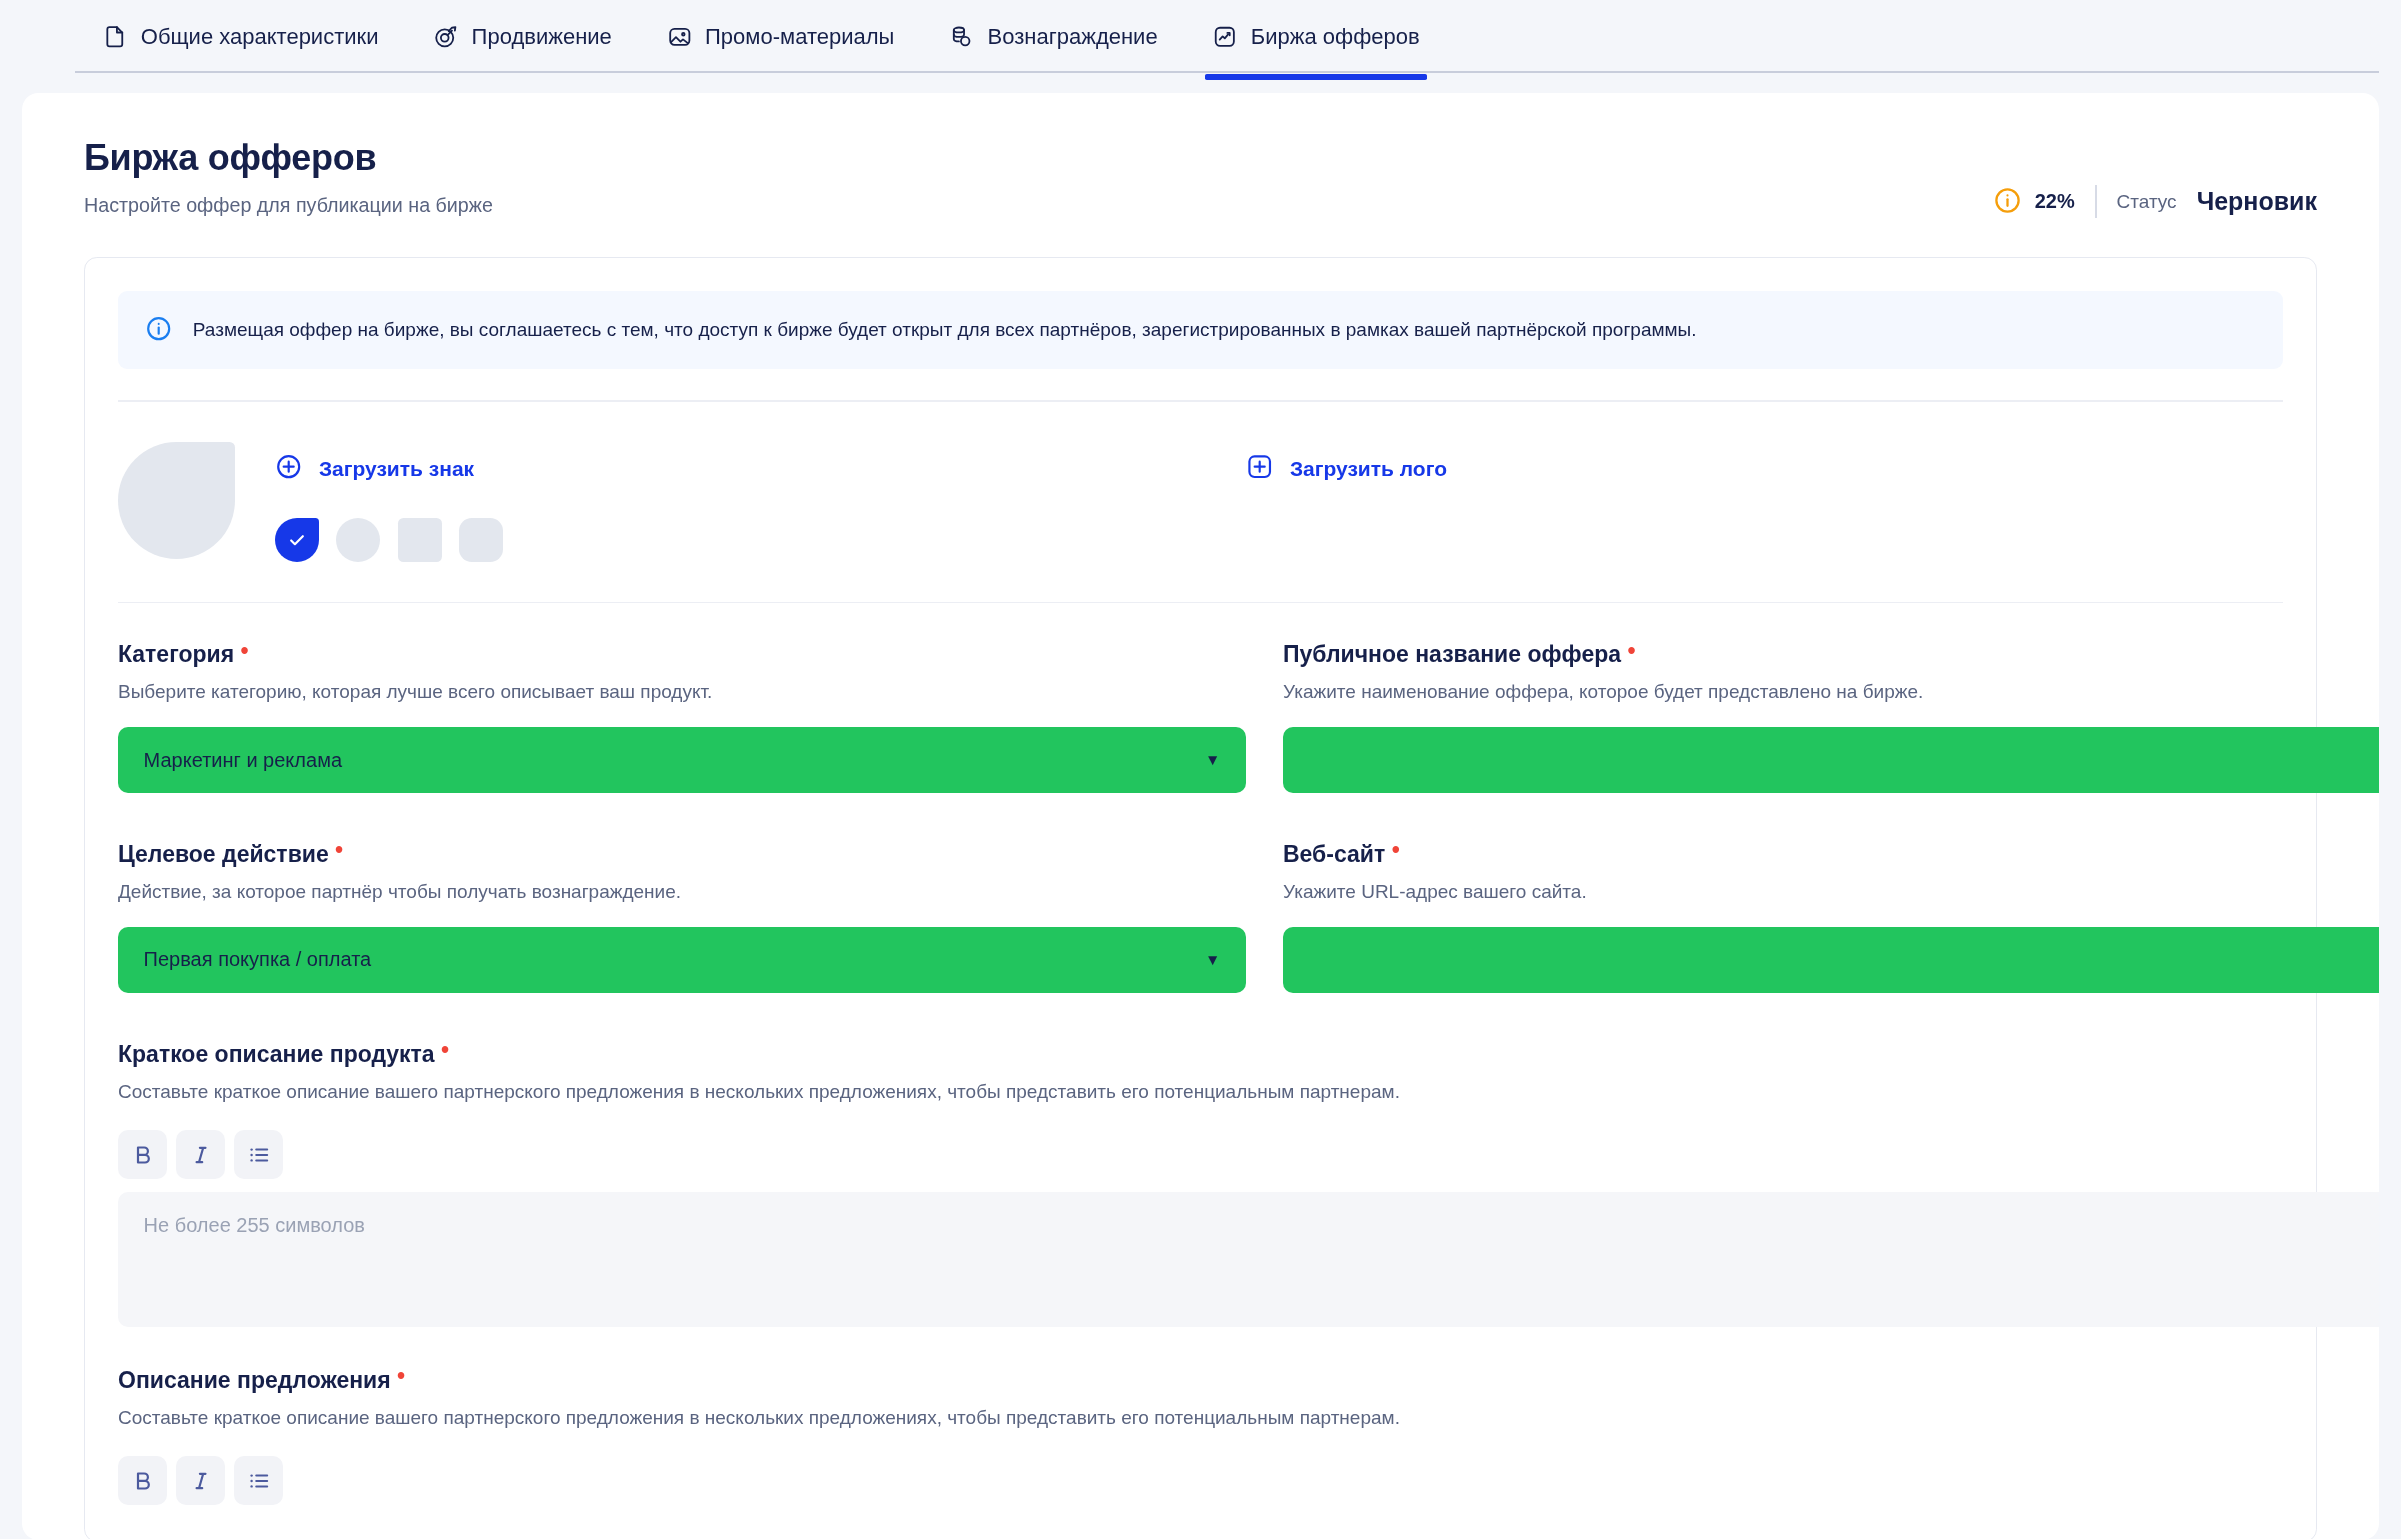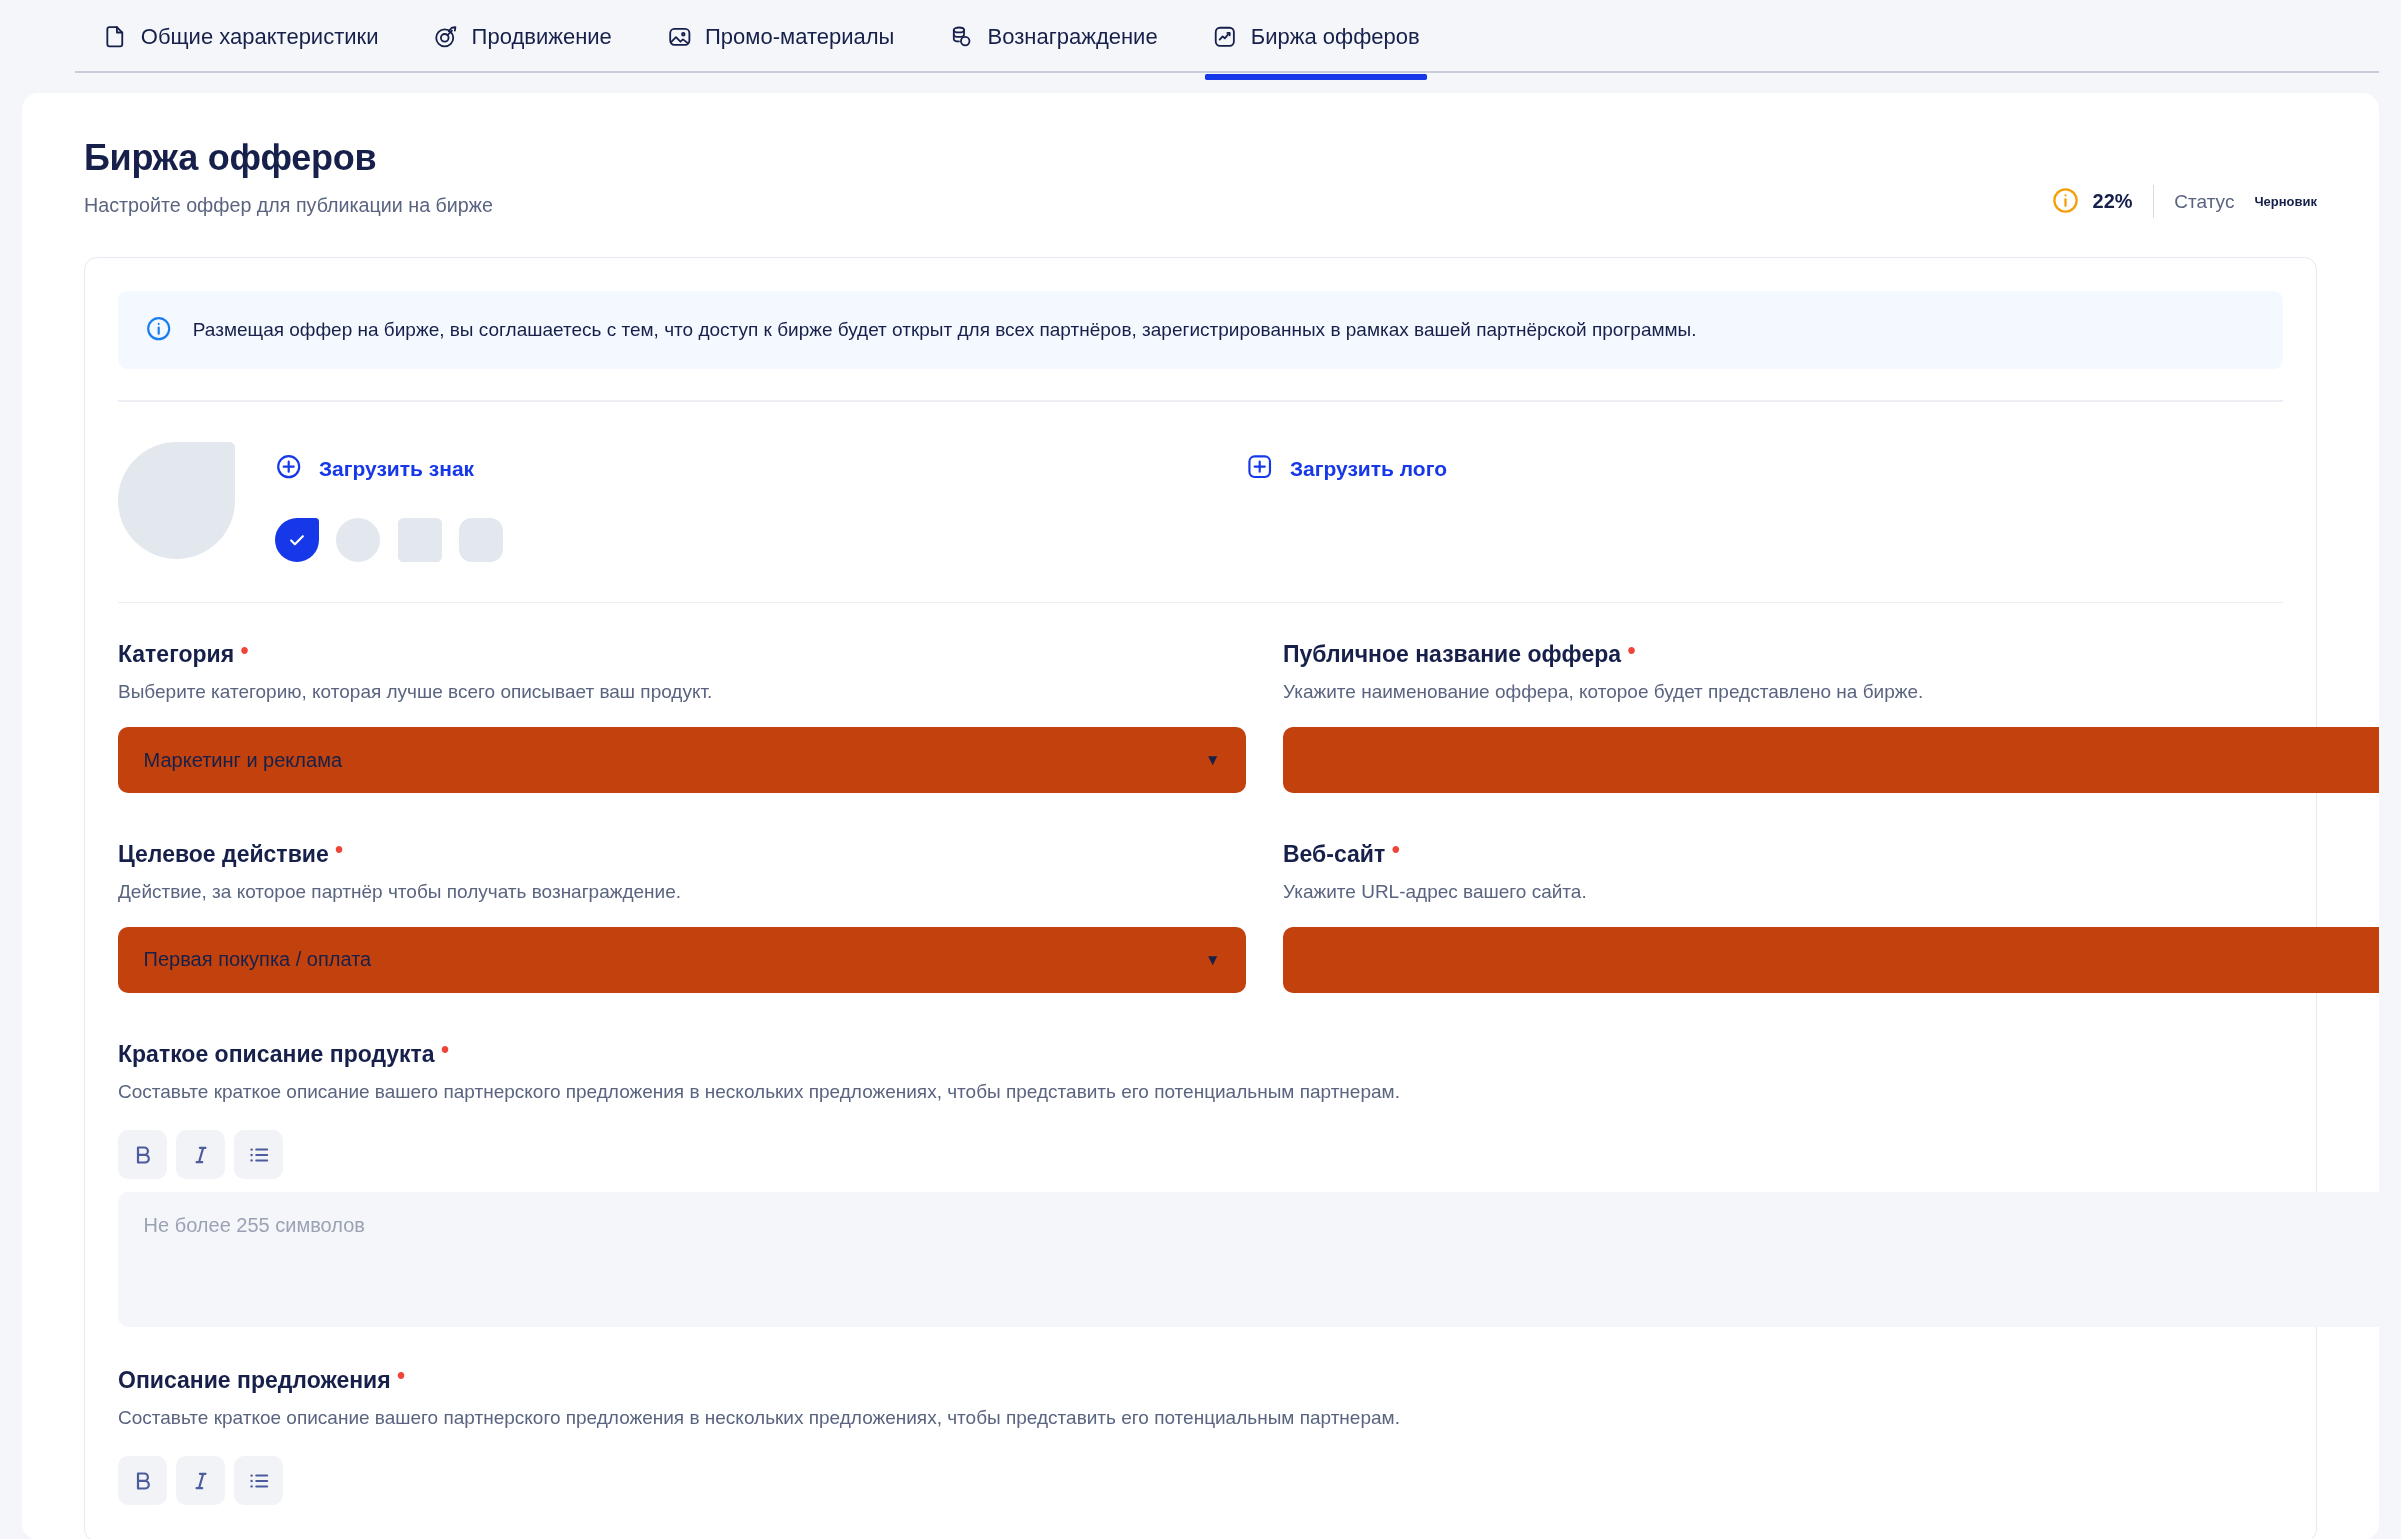--- a/index.html
+++ b/index.html
@@ -98,21 +98,21 @@
   .status-wrap {
     display: flex;
     align-items: center;
     gap: 20px;
     margin-top: 48px;
   }
   .pct-group { display: flex; align-items: center; gap: 12.8px; }
   .pct-val { font-size: 20px; font-weight: bold; color: #16204a; }
   .vdiv { width: 1.8px; height: 33px; background: #d7dbe6; }
   .status-label { font-size: 19px; color: #5a6480; }
-  .status-value { font-size: 13px; font-weight: bold; color: #16204a; }
+  .status-value { font-size: 25px; font-weight: bold; color: #16204a; }
 
   
   .inner {
     margin-top: 39px;
     border: 1.8px solid #e6e9f1;
     border-radius: 12.8px;
     padding: 33px 33px 0 33px;
     height: 1285px;
   }
 
@@ -198,21 +198,21 @@
   }
   .req { color: #f04438; font-size: 23px; line-height: 1; position: relative; top: -1.8px; }
   .f-hint {
     margin-top: 12.8px;
     font-size: 19px;
     color: #5a6480;
   }
   .control {
     margin-top: 24px;
     height: 66px;
-    background: #c2410c;
+    background: #22c55e;
     border-radius: 10px;
     display: flex;
     align-items: center;
     padding: 0 25.6px;
     font-size: 20px;
     color: #16204a;
     cursor: pointer;
   }
   .control.empty { cursor: text; }
   .control .caret {

